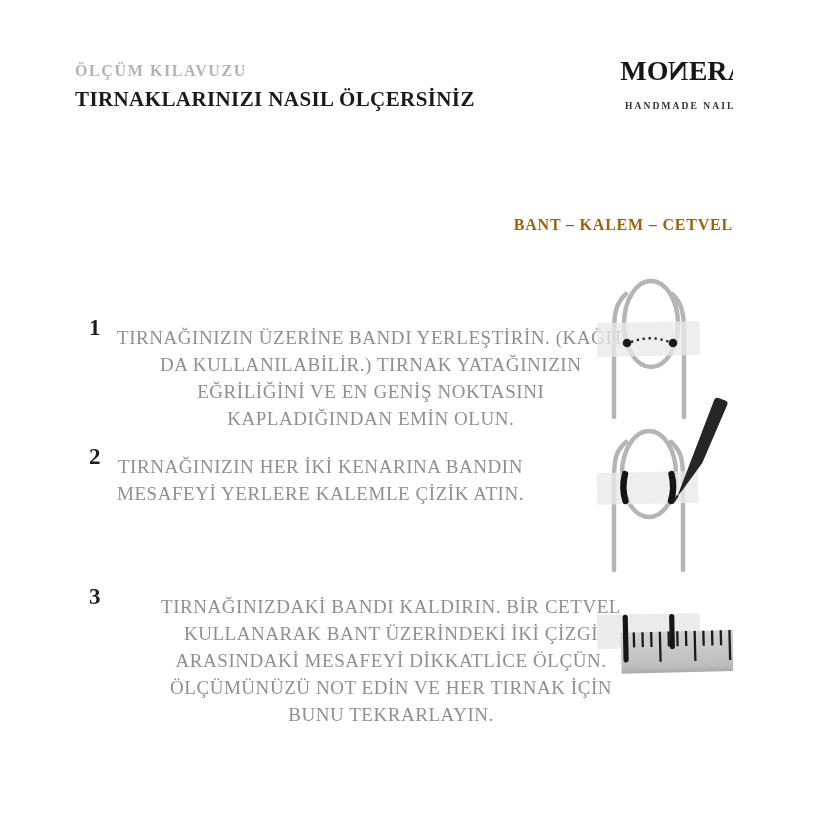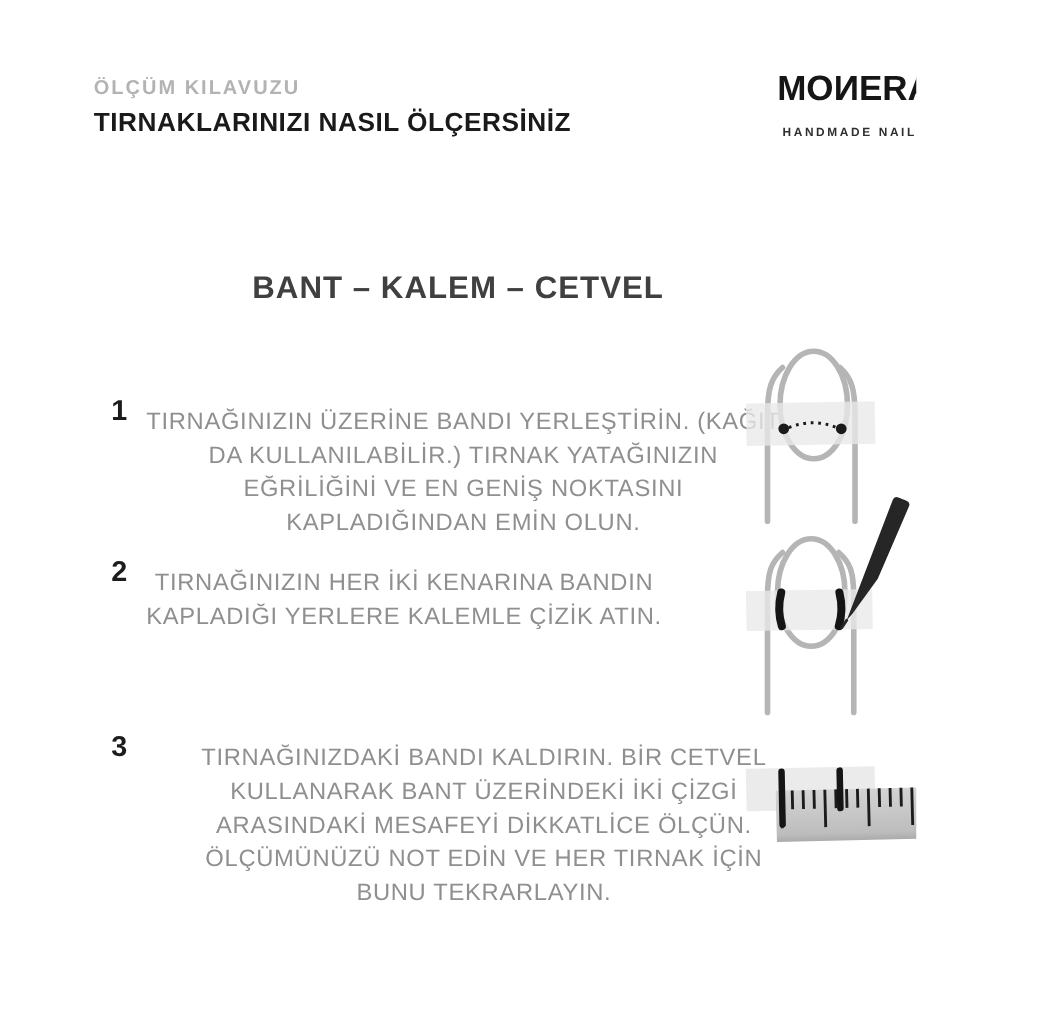--- a/index.html
+++ b/index.html
@@ -1,21 +1,21 @@
 <!DOCTYPE html>
 <html><head>
 <meta charset="utf-8">
 <style>
   html,body{margin:0;padding:0;background:#fff;}
   .page{
     position:relative;
     width:733px;height:822px;
     background:#ffffff;
     overflow:hidden;
-    font-family:Liberation Sans, sans-serif;
+    font-family:Liberation Serif, serif;
   }
   
   .header-sub{
     position:absolute;left:75px;top:62px;
     font-size:16px;font-weight:bold;letter-spacing:1.6px;
     color:#b3b3b3;
   }
   .header-title{
     position:absolute;left:75px;top:87px;
     font-size:21px;font-weight:bold;letter-spacing:0.4px;
@@ -31,23 +31,23 @@
     color:#161616;line-height:30px;
   }
   .mirrored{display:inline-block;transform:scaleX(-1);}
   .logo-tagline{
     font-size:9.5px;font-weight:bold;letter-spacing:2.1px;
     color:#2f2f2f;margin-top:15px;
   }
   
   .section-heading{
     position:absolute;left:0;right:0;top:216px;
-    text-align:center;
-    font-size:25px;font-weight:bold;letter-spacing:0.8px;
-    color:#404040;
+    text-align:right;
+    font-size:16px;font-weight:bold;letter-spacing:0.8px;
+    color:#a16207;
   }
   
   .step-number{
     position:absolute;
     font-size:23px;font-weight:bold;color:#1c1c1c;
   }
   .step-text{
     position:absolute;
     font-size:19px;letter-spacing:0.55px;line-height:27px;
     color:#8f8f8f;white-space:pre;text-align:center;
@@ -79,21 +79,21 @@
   <div class="section-heading">BANT – KALEM – CETVEL</div>
 
   <div class="step-number" id="step1-number">1</div>
   <div class="step-text" id="step1-text">TIRNAĞINIZIN ÜZERİNE BANDI YERLEŞTİRİN. (KAĞIT
 DA KULLANILABİLİR.) TIRNAK YATAĞINIZIN
 EĞRİLİĞİNİ VE EN GENİŞ NOKTASINI
 KAPLADIĞINDAN EMİN OLUN.</div>
 
   <div class="step-number" id="step2-number">2</div>
   <div class="step-text" id="step2-text">TIRNAĞINIZIN HER İKİ KENARINA BANDIN
-KAPLADIĞI YERLERE KALEMLE ÇİZİK ATIN.</div>
+MESAFEYİ YERLERE KALEMLE ÇİZİK ATIN.</div>
 
   <div class="step-number" id="step3-number">3</div>
   <div class="step-text" id="step3-text">TIRNAĞINIZDAKİ BANDI KALDIRIN. BİR CETVEL
 KULLANARAK BANT ÜZERİNDEKİ İKİ ÇİZGİ
 ARASINDAKİ MESAFEYİ DİKKATLİCE ÖLÇÜN.
 ÖLÇÜMÜNÜZÜ NOT EDİN VE HER TIRNAK İÇİN
 BUNU TEKRARLAYIN.</div>
 
   <svg id="illus1" class="illustration" width="135" height="182" viewBox="585 268 135 182">
     <g stroke="#b5b5b5" stroke-width="4.5" fill="none" stroke-linecap="round">

